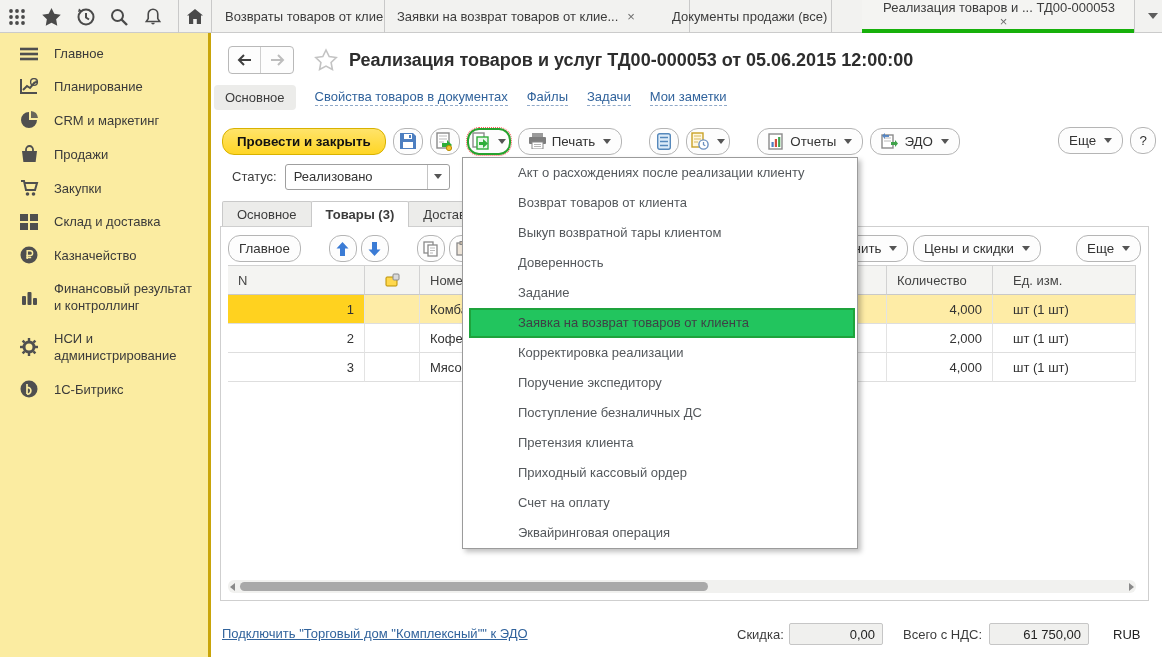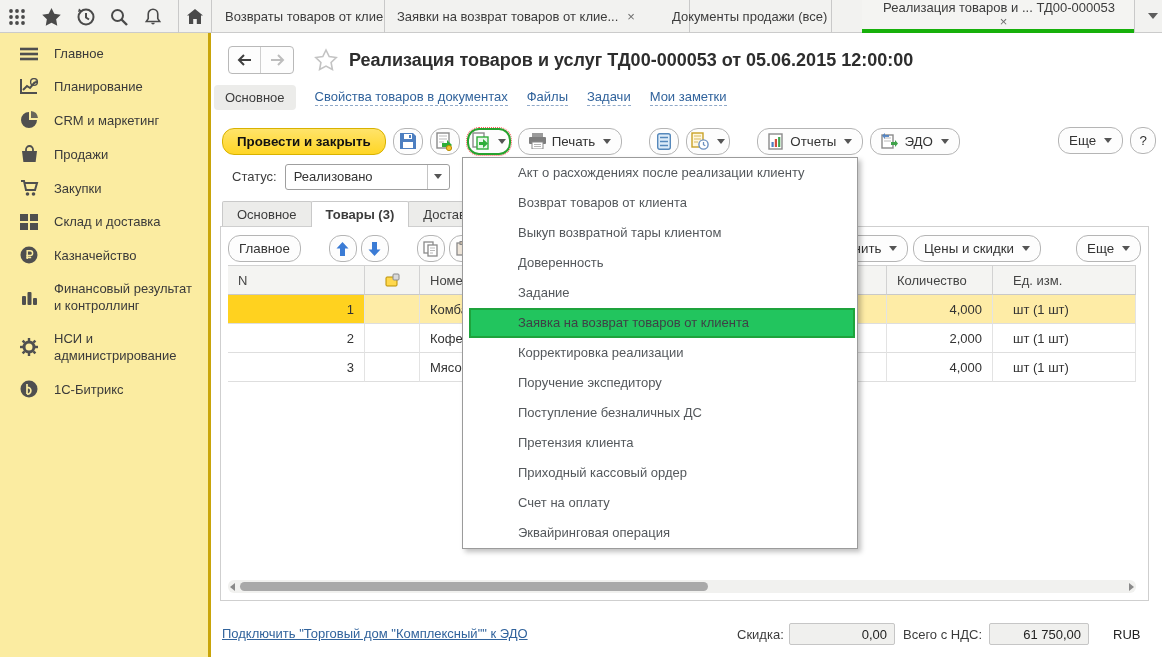--- a/index.html
+++ b/index.html
@@ -542,21 +542,21 @@
   </div>
 
   <div class="hscroll">
     <i class="harrow l"></i>
     <div class="hthumb"></div>
     <i class="harrow r"></i>
   </div>
 
   <a class="edo-link">Подключить "Торговый дом "Комплексный"" к ЭДО</a>
   <span class="f-label" style="left:737px;">Скидка:</span>
-  <span class="f-field" style="left:789px; width:106px;">0,00</span>
+  <span class="f-field" style="left:789px; width:94px;">0,00</span>
   <span class="f-label" style="left:903px;">Всего с НДС:</span>
   <span class="f-field" style="left:989px; width:100px;">61 750,00</span>
   <span class="f-cur" style="left:1113px;">RUB</span>
 
   <div class="menu">
     <div class="menu-item">Акт о расхождениях после реализации клиенту</div>
     <div class="menu-item">Возврат товаров от клиента</div>
     <div class="menu-item">Выкуп возвратной тары клиентом</div>
     <div class="menu-item">Доверенность</div>
     <div class="menu-item">Задание</div>

